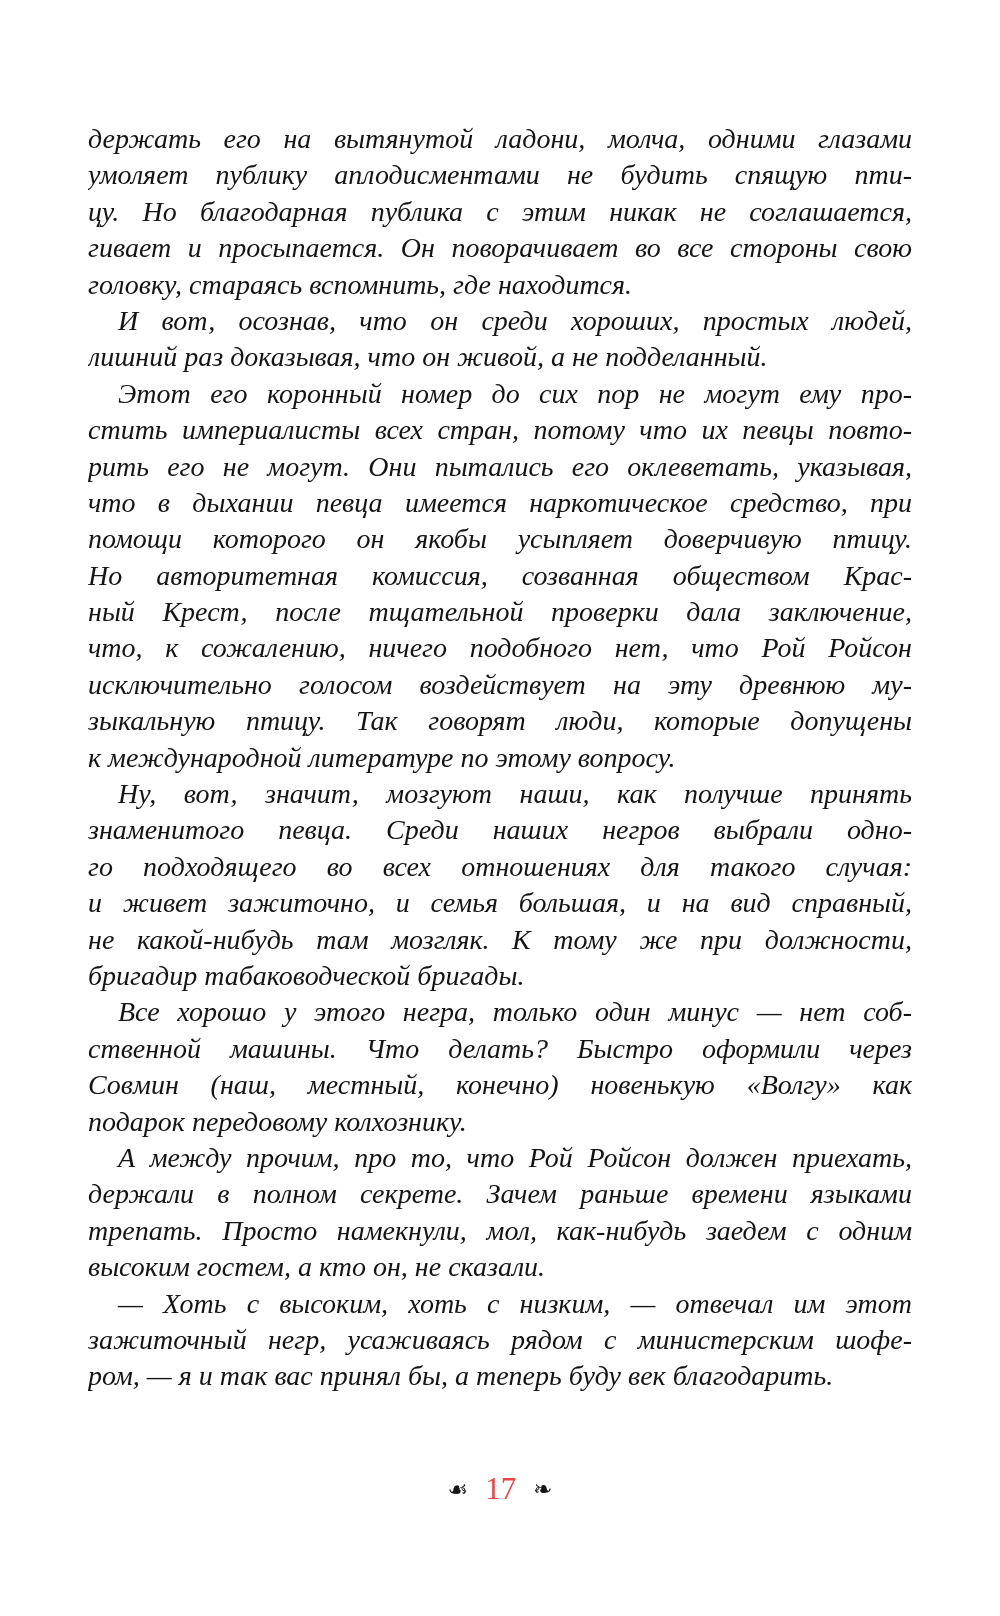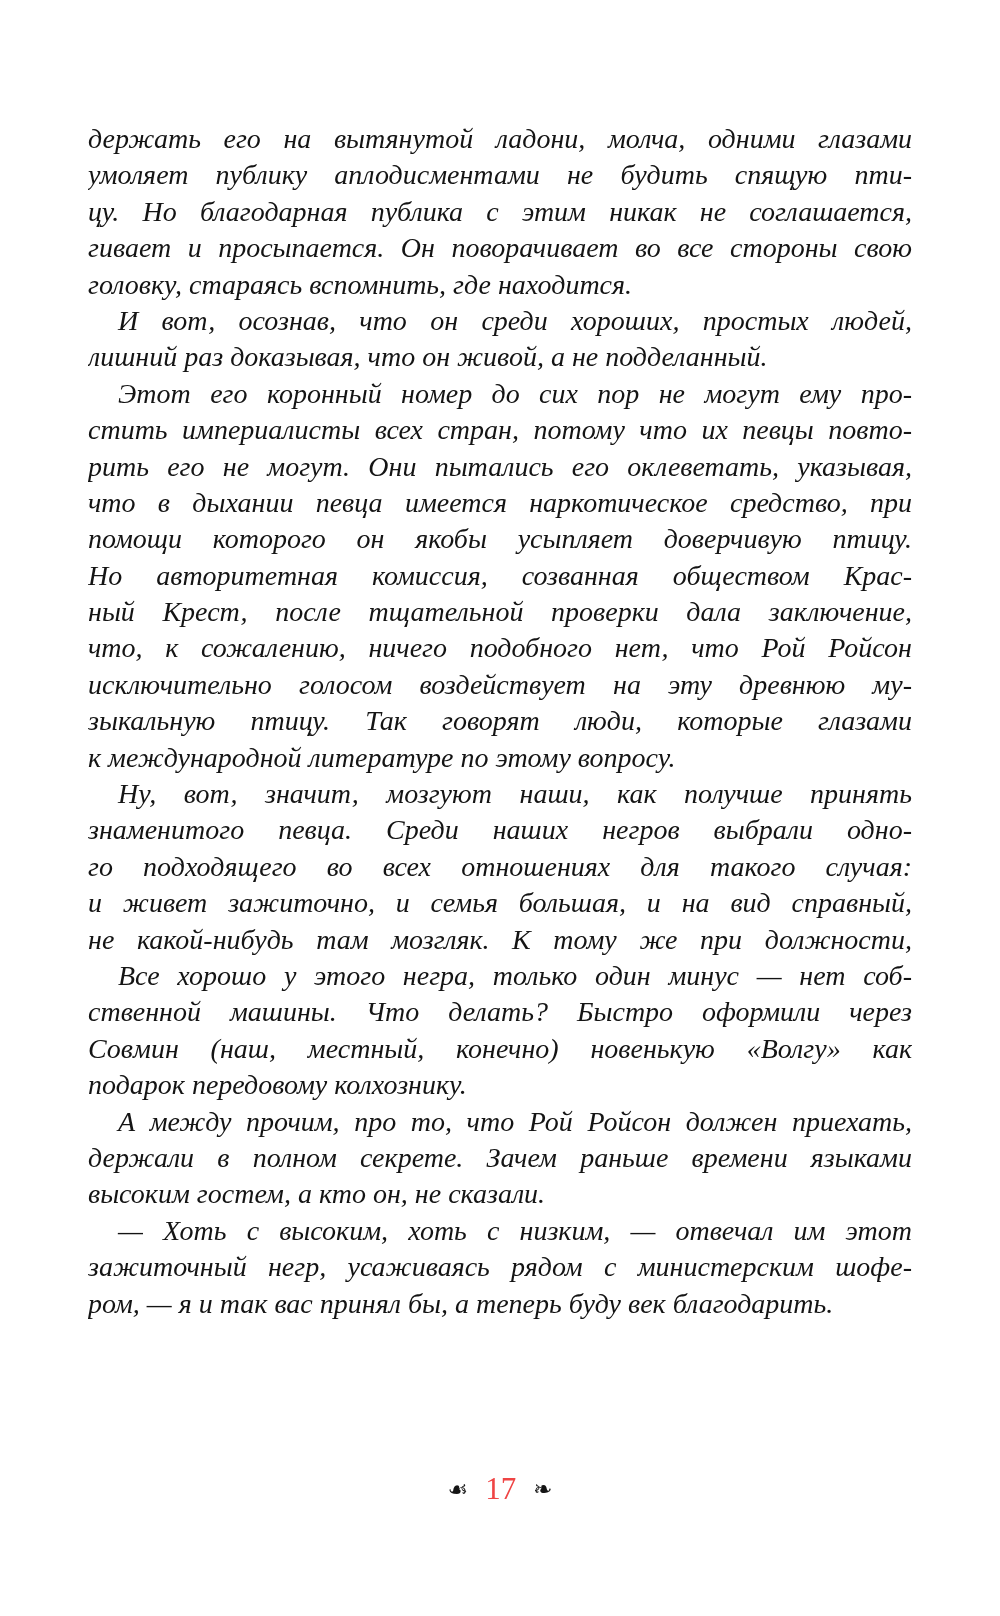--- a/index.html
+++ b/index.html
@@ -74,33 +74,35 @@
       <div class="line last">лишний раз доказывая, что он живой, а не подделанный.</div>
       <div class="line indent">Этот его коронный номер до сих пор не могут ему про-</div>
       <div class="line">стить империалисты всех стран, потому что их певцы повто-</div>
       <div class="line">рить его не могут. Они пытались его оклеветать, указывая,</div>
       <div class="line">что в дыхании певца имеется наркотическое средство, при</div>
       <div class="line">помощи которого он якобы усыпляет доверчивую птицу.</div>
       <div class="line">Но авторитетная комиссия, созванная обществом Крас-</div>
       <div class="line">ный Крест, после тщательной проверки дала заключение,</div>
       <div class="line">что, к сожалению, ничего подобного нет, что Рой Ройсон</div>
       <div class="line">исключительно голосом воздействует на эту древнюю му-</div>
-      <div class="line">зыкальную птицу. Так говорят люди, которые глазами</div>
+      <div class="line">зыкальную птицу. Так говорят люди, которые допущены</div>
       <div class="line last">к международной литературе по этому вопросу.</div>
       <div class="line indent">Ну, вот, значит, мозгуют наши, как получше принять</div>
       <div class="line">знаменитого певца. Среди наших негров выбрали одно-</div>
       <div class="line">го подходящего во всех отношениях для такого случая:</div>
       <div class="line">и живет зажиточно, и семья большая, и на вид справный,</div>
       <div class="line">не какой-нибудь там мозгляк. К тому же при должности,</div>
+      <div class="line last">бригадир табаководческой бригады.</div>
       <div class="line indent">Все хорошо у этого негра, только один минус — нет соб-</div>
       <div class="line">ственной машины. Что делать? Быстро оформили через</div>
       <div class="line">Совмин (наш, местный, конечно) новенькую «Волгу» как</div>
       <div class="line last">подарок передовому колхознику.</div>
       <div class="line indent">А между прочим, про то, что Рой Ройсон должен приехать,</div>
       <div class="line">держали в полном секрете. Зачем раньше времени языками</div>
+      <div class="line">трепать. Просто намекнули, мол, как-нибудь заедем с одним</div>
       <div class="line last">высоким гостем, а кто он, не сказали.</div>
       <div class="line indent">— Хоть с высоким, хоть с низким, — отвечал им этот</div>
       <div class="line">зажиточный негр, усаживаясь рядом с министерским шофе-</div>
       <div class="line last">ром, — я и так вас принял бы, а теперь буду век благодарить.</div>
     </div>
   <div class="footer">
     <span class="fleuron">☙</span>
     <span class="page-number">17</span>
     <span class="fleuron">❧</span>
   </div>

